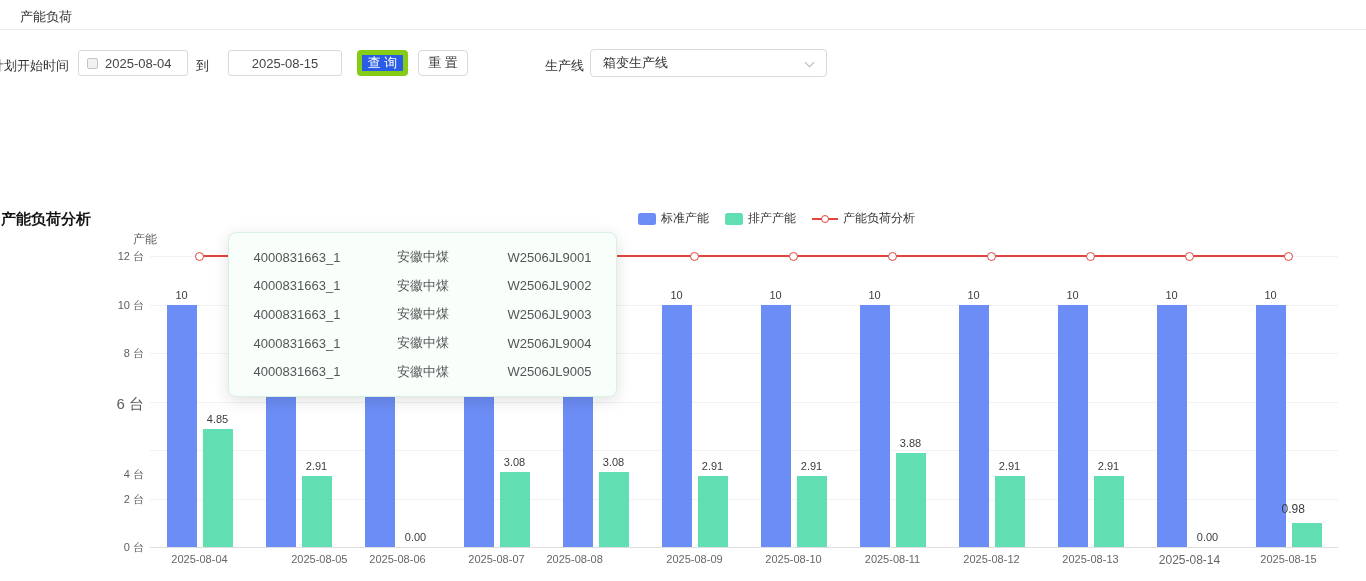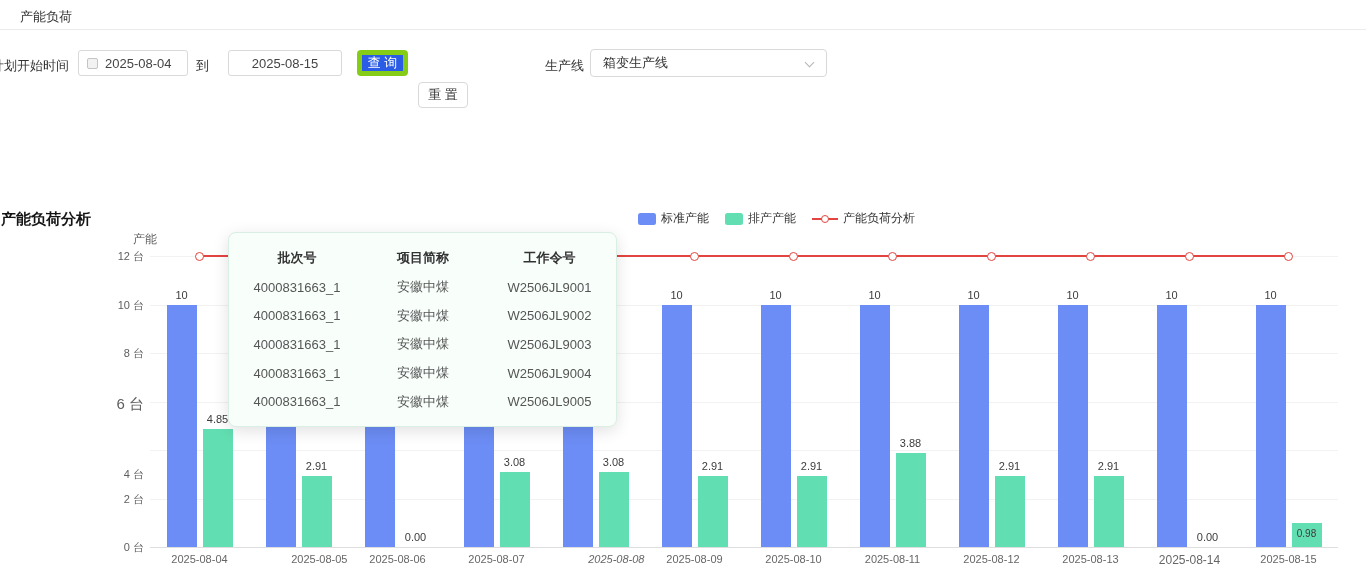--- a/index.html
+++ b/index.html
@@ -13,21 +13,21 @@
   .topbar-title { position:absolute; left:20px; top:8px; font-size:13px; color:#333; }
 
   
   .flabel { position:absolute; font-size:13px; color:#333; top:57px; }
   .datebox { position:absolute; top:50px; height:26px; border:1px solid #d9d9d9; border-radius:3px; background:#fff; display:flex; align-items:center; font-size:13px; color:#444; }
   .datebox1 { left:78px; width:110px; padding-left:8px; }
   .datebox2 { left:228px; width:114px; justify-content:center; }
   .cal-icon { display:inline-block; width:11px; height:11px; border:1px solid #c4c4c4; background:#f2f2f2; border-radius:2px; margin-right:7px; }
   .btn { position:absolute; top:50px; height:26px; font-size:13px; border-radius:4px; display:flex; align-items:center; justify-content:center; cursor:pointer; font-family:inherit; }
   .btn-query { left:357px; width:51px; background:#2a5ce5; color:#fff; border:5px solid #84cc16; }
-  .btn-reset { left:418px; width:50px; background:#fff; color:#333; border:1px solid #d9d9d9;margin-top:32px; }
+  .btn-reset { left:418px; width:50px; background:#fff; color:#333; border:1px solid #d9d9d9; }
   .selectbox { position:absolute; left:590px; top:49px; width:237px; height:28px; border:1px solid #d9d9d9; border-radius:4px; background:#fff; display:flex; align-items:center; padding-left:12px; font-size:13px; color:#333; }
   .chev { position:absolute; right:13px; top:9px; width:7px; height:7px; border-right:1.5px solid #b5b5b5; border-bottom:1.5px solid #b5b5b5; transform:rotate(45deg); }
 
   
   .chart-title { position:absolute; left:1px; top:210px; font-size:15px; font-weight:bold; color:#141414; }
   .legend { position:absolute; left:638px; top:210px; display:flex; align-items:center; gap:16px; font-size:12px; color:#333; }
   .legend-item { display:flex; align-items:center; gap:5px; cursor:pointer; }
   .swatch { width:18px; height:12px; border-radius:2.5px; display:inline-block; }
   .swatch-line { width:26px; height:12px; position:relative; border-radius:0; background:transparent !important; }
   .lleg-line { position:absolute; left:0; top:5px; width:26px; height:2px; }
@@ -121,21 +121,21 @@
     <div style="left: 348.5px; top: 553px; width: 98px; text-align: center; font-size: 11px; color: rgb(102, 102, 102);">2025-08-06</div>
     <div style="left: 463.5px; top: 304.5px; width: 30px; height: 242.5px; background: rgb(108, 141, 245);"></div>
     <div style="left: 453.5px; top: 288.5px; width: 50px; text-align: center; font-size: 11px; color: rgb(60, 60, 60);">10</div>
     <div style="left: 499.5px; top: 472.31px; width: 30px; height: 74.69px; background: rgb(98, 223, 178);"></div>
     <div style="left: 489.5px; top: 456.31px; width: 50px; text-align: center; font-size: 11px; color: rgb(60, 60, 60);">3.08</div>
     <div style="left: 447.5px; top: 553px; width: 98px; text-align: center; font-size: 11px; color: rgb(102, 102, 102);">2025-08-07</div>
     <div style="left: 562.5px; top: 304.5px; width: 30px; height: 242.5px; background: rgb(108, 141, 245);"></div>
     <div style="left: 552.5px; top: 288.5px; width: 50px; text-align: center; font-size: 11px; color: rgb(60, 60, 60);">10</div>
     <div style="left: 598.5px; top: 472.31px; width: 30px; height: 74.69px; background: rgb(98, 223, 178);"></div>
     <div style="left: 588.5px; top: 456.31px; width: 50px; text-align: center; font-size: 11px; color: rgb(60, 60, 60);">3.08</div>
-    <div style="left: 546.5px; top: 553px; width: 98px; text-align: right; font-size: 11px; color: rgb(102, 102, 102); font-style: italic;">2025-08-08</div>
+    <div style="left: 546.5px; top: 553px; width: 98px; text-align: left; font-size: 11px; color: rgb(102, 102, 102);">2025-08-08</div>
     <div style="left: 661.5px; top: 304.5px; width: 30px; height: 242.5px; background: rgb(108, 141, 245);"></div>
     <div style="left: 651.5px; top: 288.5px; width: 50px; text-align: center; font-size: 11px; color: rgb(60, 60, 60);">10</div>
     <div style="left: 697.5px; top: 476.433px; width: 30px; height: 70.5675px; background: rgb(98, 223, 178);"></div>
     <div style="left: 687.5px; top: 460.433px; width: 50px; text-align: center; font-size: 11px; color: rgb(60, 60, 60);">2.91</div>
     <div style="left: 645.5px; top: 553px; width: 98px; text-align: center; font-size: 11px; color: rgb(102, 102, 102);">2025-08-09</div>
     <div style="left: 760.5px; top: 304.5px; width: 30px; height: 242.5px; background: rgb(108, 141, 245);"></div>
     <div style="left: 750.5px; top: 288.5px; width: 50px; text-align: center; font-size: 11px; color: rgb(60, 60, 60);">10</div>
     <div style="left: 796.5px; top: 476.433px; width: 30px; height: 70.5675px; background: rgb(98, 223, 178);"></div>
     <div style="left: 786.5px; top: 460.433px; width: 50px; text-align: center; font-size: 11px; color: rgb(60, 60, 60);">2.91</div>
     <div style="left: 744.5px; top: 553px; width: 98px; text-align: center; font-size: 11px; color: rgb(102, 102, 102);">2025-08-10</div>
@@ -154,43 +154,38 @@
     <div style="left: 1093.5px; top: 476.433px; width: 30px; height: 70.5675px; background: rgb(98, 223, 178);"></div>
     <div style="left: 1083.5px; top: 460.433px; width: 50px; text-align: center; font-size: 11px; color: rgb(60, 60, 60);">2.91</div>
     <div style="left: 1041.5px; top: 553px; width: 98px; text-align: center; font-size: 11px; color: rgb(102, 102, 102);">2025-08-13</div>
     <div style="left: 1156.5px; top: 304.5px; width: 30px; height: 242.5px; background: rgb(108, 141, 245);"></div>
     <div style="left: 1146.5px; top: 288.5px; width: 50px; text-align: center; font-size: 11px; color: rgb(60, 60, 60);">10</div>
     <div style="left: 1182.5px; top: 531px; width: 50px; text-align: center; font-size: 11px; color: rgb(60, 60, 60);">0.00</div>
     <div style="left: 1140.5px; top: 553px; width: 98px; text-align: center; font-size: 12px; color: rgb(102, 102, 102);">2025-08-14</div>
     <div style="left: 1255.5px; top: 304.5px; width: 30px; height: 242.5px; background: rgb(108, 141, 245);"></div>
     <div style="left: 1245.5px; top: 288.5px; width: 50px; text-align: center; font-size: 11px; color: rgb(60, 60, 60);">10</div>
     <div style="left: 1291.5px; top: 523.235px; width: 30px; height: 23.765px; background: rgb(98, 223, 178);"></div>
-    <div style="left: 1281.5px; top: 528px; width: 50px; text-align: center; font-size: 10px; color: rgb(60, 60, 60);">0.98</div>
+    <div style="left: 1281.5px; top: 502px; width: 50px; text-align: left; font-size: 12px; color: rgb(60, 60, 60);">0.98</div>
     <div style="left: 1239.5px; top: 553px; width: 98px; text-align: center; font-size: 11px; color: rgb(102, 102, 102);">2025-08-15</div>
     <div style="left: 199.5px; top: 255px; width: 1089px; height: 2px; background: rgb(226, 69, 63);"></div>
     <div style="left: 195px; top: 251.5px; width: 9px; height: 9px; border-radius: 50%; background: rgb(255, 255, 255); border: 1.5px solid rgb(226, 69, 63);"></div>
     <div style="left: 294px; top: 251.5px; width: 9px; height: 9px; border-radius: 50%; background: rgb(255, 255, 255); border: 1.5px solid rgb(226, 69, 63);"></div>
     <div style="left: 393px; top: 251.5px; width: 9px; height: 9px; border-radius: 50%; background: rgb(255, 255, 255); border: 1.5px solid rgb(226, 69, 63);"></div>
     <div style="left: 492px; top: 251.5px; width: 9px; height: 9px; border-radius: 50%; background: rgb(255, 255, 255); border: 1.5px solid rgb(226, 69, 63);"></div>
     <div style="left: 591px; top: 251.5px; width: 9px; height: 9px; border-radius: 50%; background: rgb(255, 255, 255); border: 1.5px solid rgb(226, 69, 63);"></div>
     <div style="left: 690px; top: 251.5px; width: 9px; height: 9px; border-radius: 50%; background: rgb(255, 255, 255); border: 1.5px solid rgb(226, 69, 63);"></div>
     <div style="left: 789px; top: 251.5px; width: 9px; height: 9px; border-radius: 50%; background: rgb(255, 255, 255); border: 1.5px solid rgb(226, 69, 63);"></div>
     <div style="left: 888px; top: 251.5px; width: 9px; height: 9px; border-radius: 50%; background: rgb(255, 255, 255); border: 1.5px solid rgb(226, 69, 63);"></div>
     <div style="left: 987px; top: 251.5px; width: 9px; height: 9px; border-radius: 50%; background: rgb(255, 255, 255); border: 1.5px solid rgb(226, 69, 63);"></div>
     <div style="left: 1086px; top: 251.5px; width: 9px; height: 9px; border-radius: 50%; background: rgb(255, 255, 255); border: 1.5px solid rgb(226, 69, 63);"></div>
     <div style="left: 1185px; top: 251.5px; width: 9px; height: 9px; border-radius: 50%; background: rgb(255, 255, 255); border: 1.5px solid rgb(226, 69, 63);"></div>
     <div style="left: 1284px; top: 251.5px; width: 9px; height: 9px; border-radius: 50%; background: rgb(255, 255, 255); border: 1.5px solid rgb(226, 69, 63);"></div>
   </div>
 
 <div class="tooltip">
-  <div class="t-row t-head">
-    <span class="t-cell">批次号</span>
-    <span class="t-cell">项目简称</span>
-    <span class="t-cell">工作令号</span>
-  </div>
   <div id="tooltip-body">
       <div class="t-row">
         <span class="t-cell">4000831663_1</span>
         <span class="t-cell">安徽中煤</span>
         <span class="t-cell">W2506JL9001</span>
       </div>
       <div class="t-row">
         <span class="t-cell">4000831663_1</span>
         <span class="t-cell">安徽中煤</span>
         <span class="t-cell">W2506JL9002</span>

